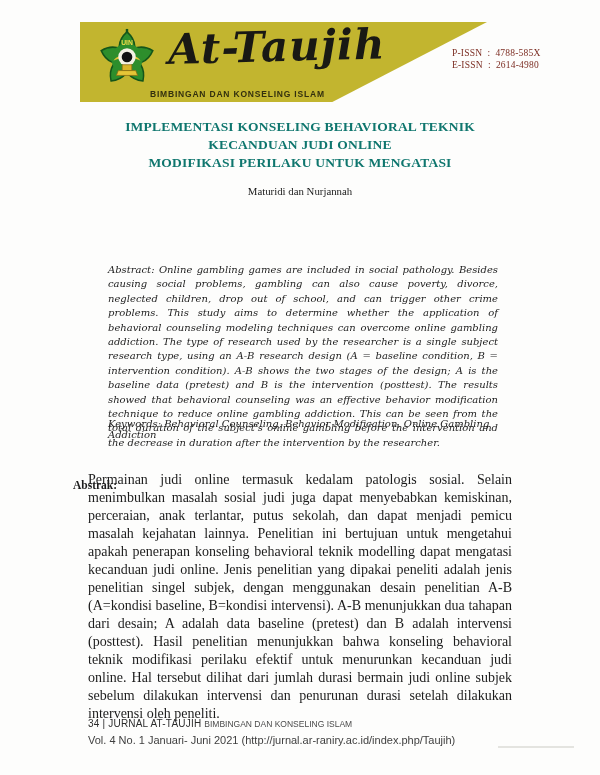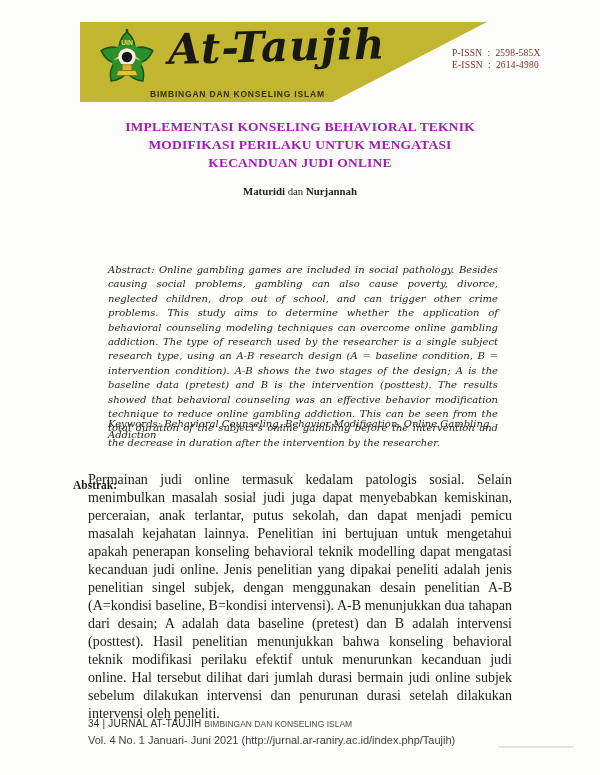--- a/index.html
+++ b/index.html
@@ -25,27 +25,27 @@
     letter-spacing:0.8px; color:#33300e;
   }
   .issn {
     position:absolute; left:452px; top:47px;
     font-size:9.5px; line-height:12px; letter-spacing:0.2px;
   }
   .issn div { white-space:pre; }
   
   .title {
     position:absolute; left:55px; right:55px; top:118px; text-align:center;
-    font-weight:bold; font-size:13.5px; line-height:18px; letter-spacing:0.2px; color:#a21caf;
+    font-weight:bold; font-size:13.5px; line-height:18px; letter-spacing:0.2px; color:#0f766e;
   }
   .authors {
     position:absolute; left:55px; right:55px; top:184px; text-align:center;
     font-size:10.8px; line-height:14.6px;
   }
-  .authors .b { font-weight:bold;margin-top:22px; }
+  .authors .b { font-weight:normal;margin-top:22px; }
   
   .abstract-en {
     position:absolute; left:108px; width:390px; top:263px;
     font-family:"DejaVu Serif", serif; font-style:italic;
     font-size:10px; line-height:14.4px; text-align:justify; color:#222;
   }
   .keywords-en {
     position:absolute; left:108px; width:390px; top:418px;
     font-family:"DejaVu Serif", serif; font-style:italic; font-size:10px; color:#222;
   }
@@ -103,28 +103,28 @@
         <text x="0" y="-14" text-anchor="middle" font-size="7" font-weight="bold" fill="#f2dc4a" font-family="Liberation Sans, sans-serif">UIN</text>
       </g>
     </svg>
   </div>
 
   <div class="journal-script">At-Taujih</div>
 
   <div class="tagline">BIMBINGAN DAN KONSELING ISLAM</div>
 
   <div class="issn" style="color:#7c2d22;">
-    <div>P-ISSN  :  2598-585X</div>
+    <div>P-ISSN  :  4788-585X</div>
     <div>E-ISSN  :  2614-4980</div>
   </div>
 
   <div class="title">
     <div>IMPLEMENTASI KONSELING BEHAVIORAL TEKNIK</div>
+    <div>KECANDUAN JUDI ONLINE</div>
     <div>MODIFIKASI PERILAKU UNTUK MENGATASI</div>
-    <div>KECANDUAN JUDI ONLINE</div>
   </div>
 
   <div class="authors">
     <div>
       <span class="b">Maturidi</span><span> dan </span><span class="b">Nurjannah</span>
     </div>
   </div>
 
   <div class="abstract-en">Abstract: Online gambling games are included in social pathology. Besides causing social problems, gambling can also cause poverty, divorce, neglected children, drop out of school, and can trigger other crime problems. This study aims to determine whether the application of behavioral counseling modeling techniques can overcome online gambling addiction. The type of research used by the researcher is a single subject research type, using an A-B research design (A = baseline condition, B = intervention condition). A-B shows the two stages of the design; A is the baseline data (pretest) and B is the intervention (posttest). The results showed that behavioral counseling was an effective behavior modification technique to reduce online gambling addiction. This can be seen from the total duration of the subject's online gambling before the intervention and the decrease in duration after the intervention by the researcher.</div>
 

